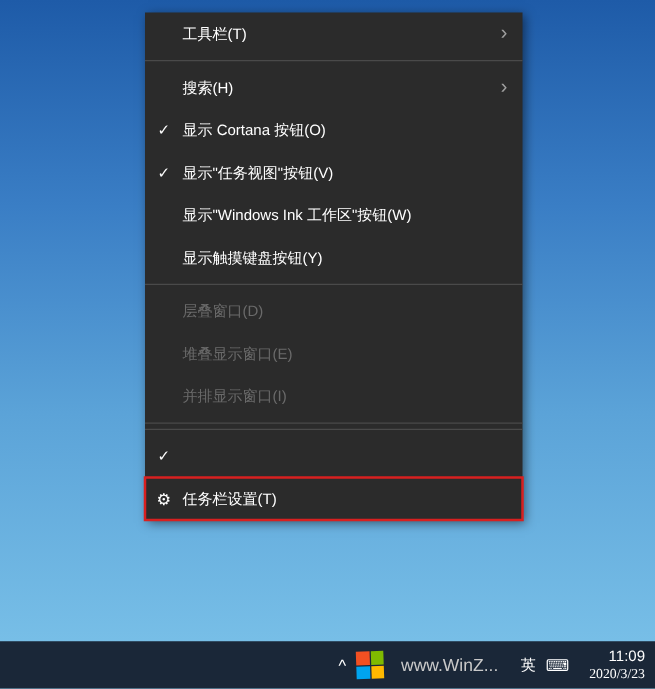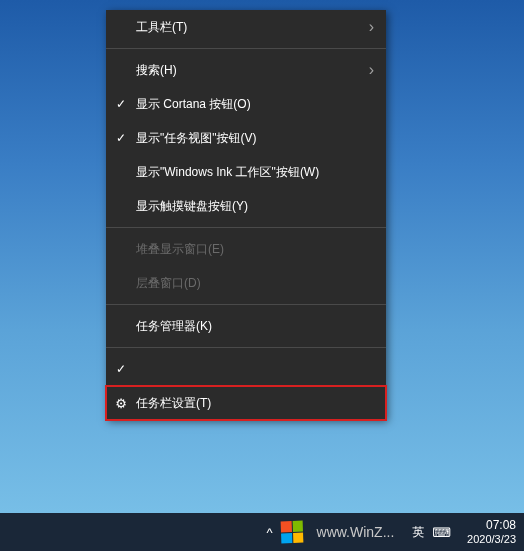--- a/index.html
+++ b/index.html
@@ -16,22 +16,22 @@
       position: relative;
     }
     .desktop {
       width: 100%;
       height: 513px;
       position: relative;
     }
     .context-menu {
       position: absolute;
       top: 10px;
-      left: 106px;
-      width: 280px;
+      left: 116px;
+      width: 302px;
       background: #2b2b2b;
       box-shadow: 2px 2px 8px rgba(0,0,0,0.5);
     }
     .menu-item {
       display: flex;
       align-items: center;
       height: 34px;
       padding: 0 12px 0 0;
       color: #ffffff;
       font-size: 12px;
@@ -132,20 +132,21 @@
       flex-direction: column;
       align-items: flex-end;
       line-height: 1.2;
       margin-left: 6px;
     }
     .clock .time {
       font-size: 12px;
     }
     .clock .date {
       font-size: 11px;
+      font-family: Liberation Serif, serif;
     }
   </style>
 </head>
 <body>
 
 <div class="desktop">
   <div class="context-menu" id="context-menu">
       <div class="menu-item">
         <div class="check-col"></div>
         <span class="label">工具栏(T)</span>
@@ -181,34 +182,34 @@
         <div class="arrow-col"></div>
       </div>
       <div class="menu-item">
         <div class="check-col"></div>
         <span class="label">显示触摸键盘按钮(Y)</span>
         <div class="arrow-col"></div>
       </div>
       <div class="separator"></div>
       <div class="menu-item disabled">
         <div class="check-col"></div>
+        <span class="label">层叠窗口(D)</span>
+        <div class="arrow-col"></div>
+      </div>
+      <div class="menu-item disabled">
+        <div class="check-col"></div>
         <span class="label">堆叠显示窗口(E)</span>
         <div class="arrow-col"></div>
       </div>
       <div class="menu-item disabled">
         <div class="check-col"></div>
-        <span class="label">层叠窗口(D)</span>
-        <div class="arrow-col"></div>
-      </div>
-      <div class="separator"></div>
-      <div class="menu-item">
-        <div class="check-col"></div>
-        <span class="label">任务管理器(K)</span>
-        <div class="arrow-col"></div>
-      </div>
+        <span class="label">并排显示窗口(I)</span>
+        <div class="arrow-col"></div>
+      </div>
+      <div class="separator"></div>
       <div class="separator"></div>
       <div class="menu-item">
         <div class="check-col">
           <span class="check-mark">✓</span>
         </div>
         <div class="arrow-col"></div>
       </div>
       <div class="menu-item highlighted">
         <div class="check-col">
           <span class="gear-icon">⚙</span>
@@ -228,16 +229,16 @@
           <span></span>
           <span></span>
           <span></span>
         </div>
     </div>
     <span class="watermark">www.WinZ...</span>
     <span class="ime-text">英</span>
     <span class="tray-icon">⌨</span>
   </div>
   <div class="clock">
-    <span class="time">07:08</span>
+    <span class="time">11:09</span>
     <span class="date">2020/3/23</span>
   </div>
 </div>
 
 </body></html>

